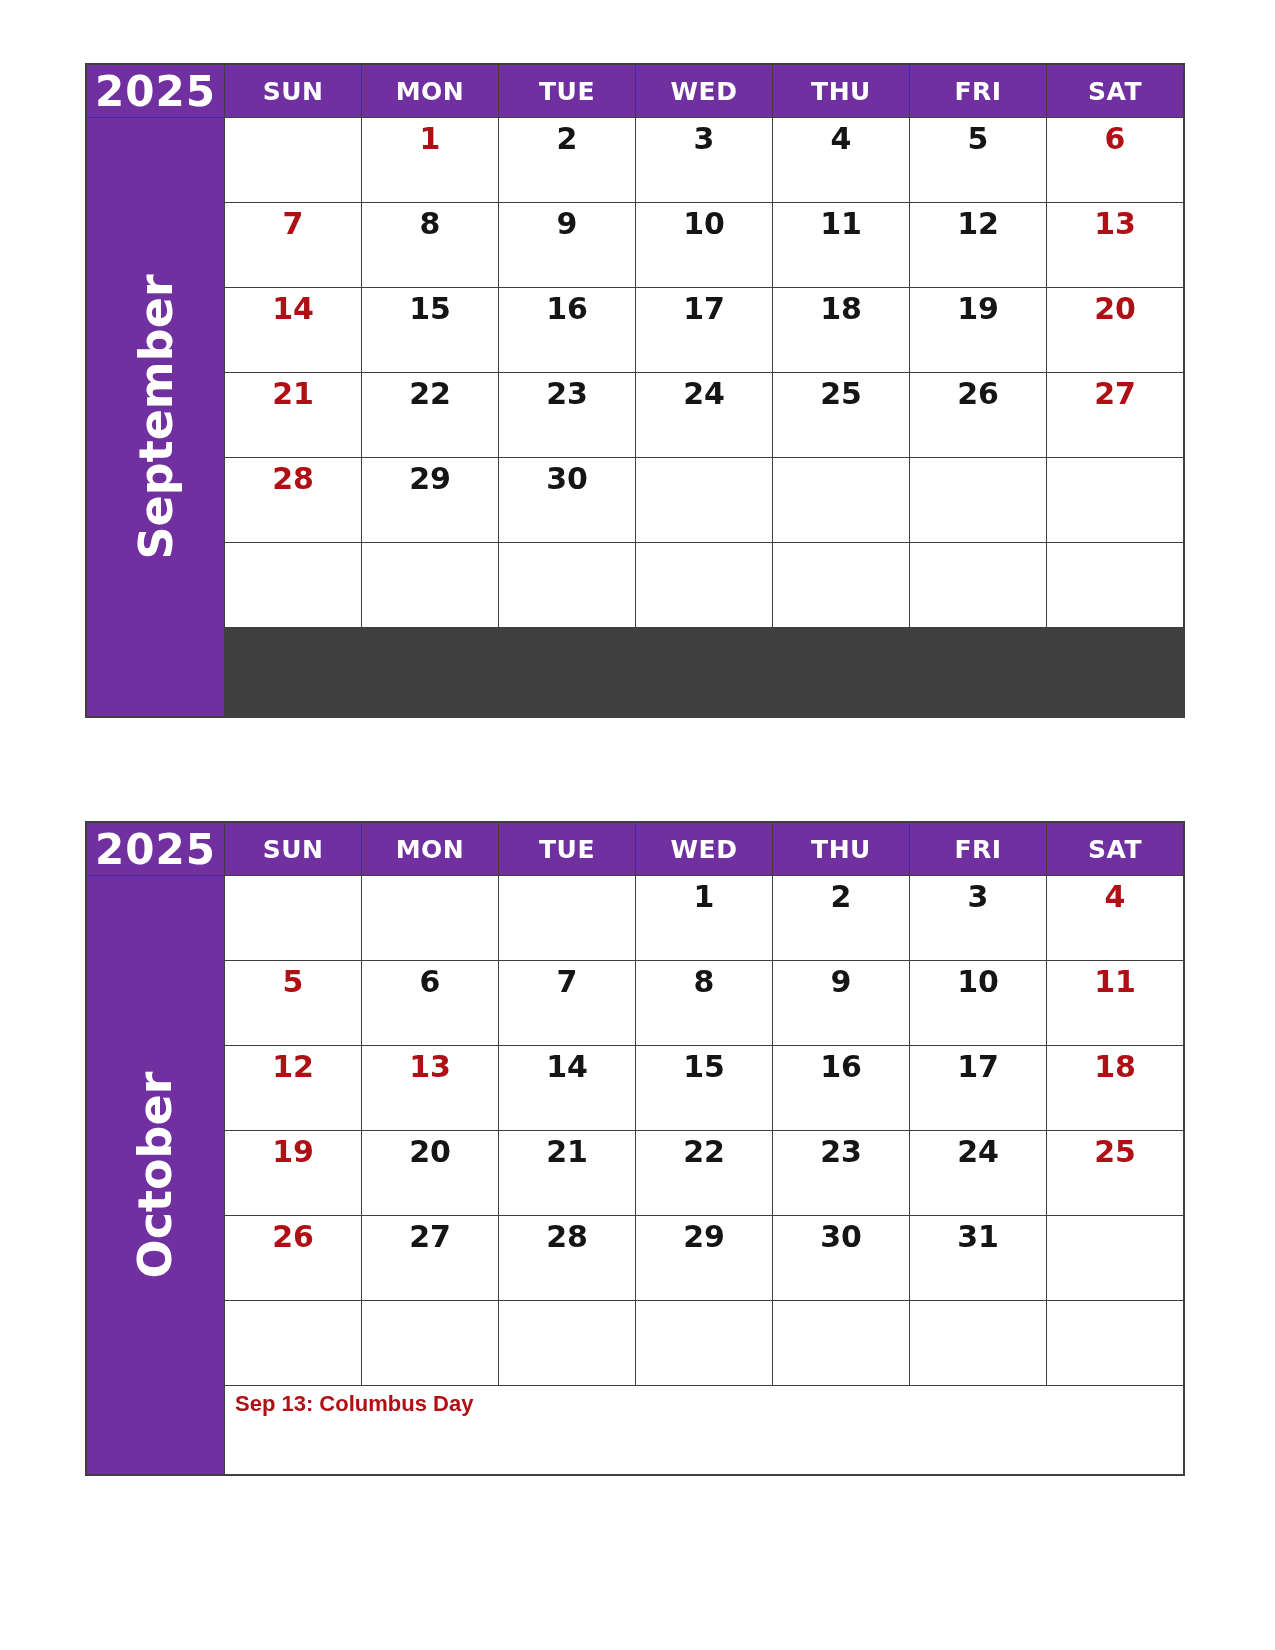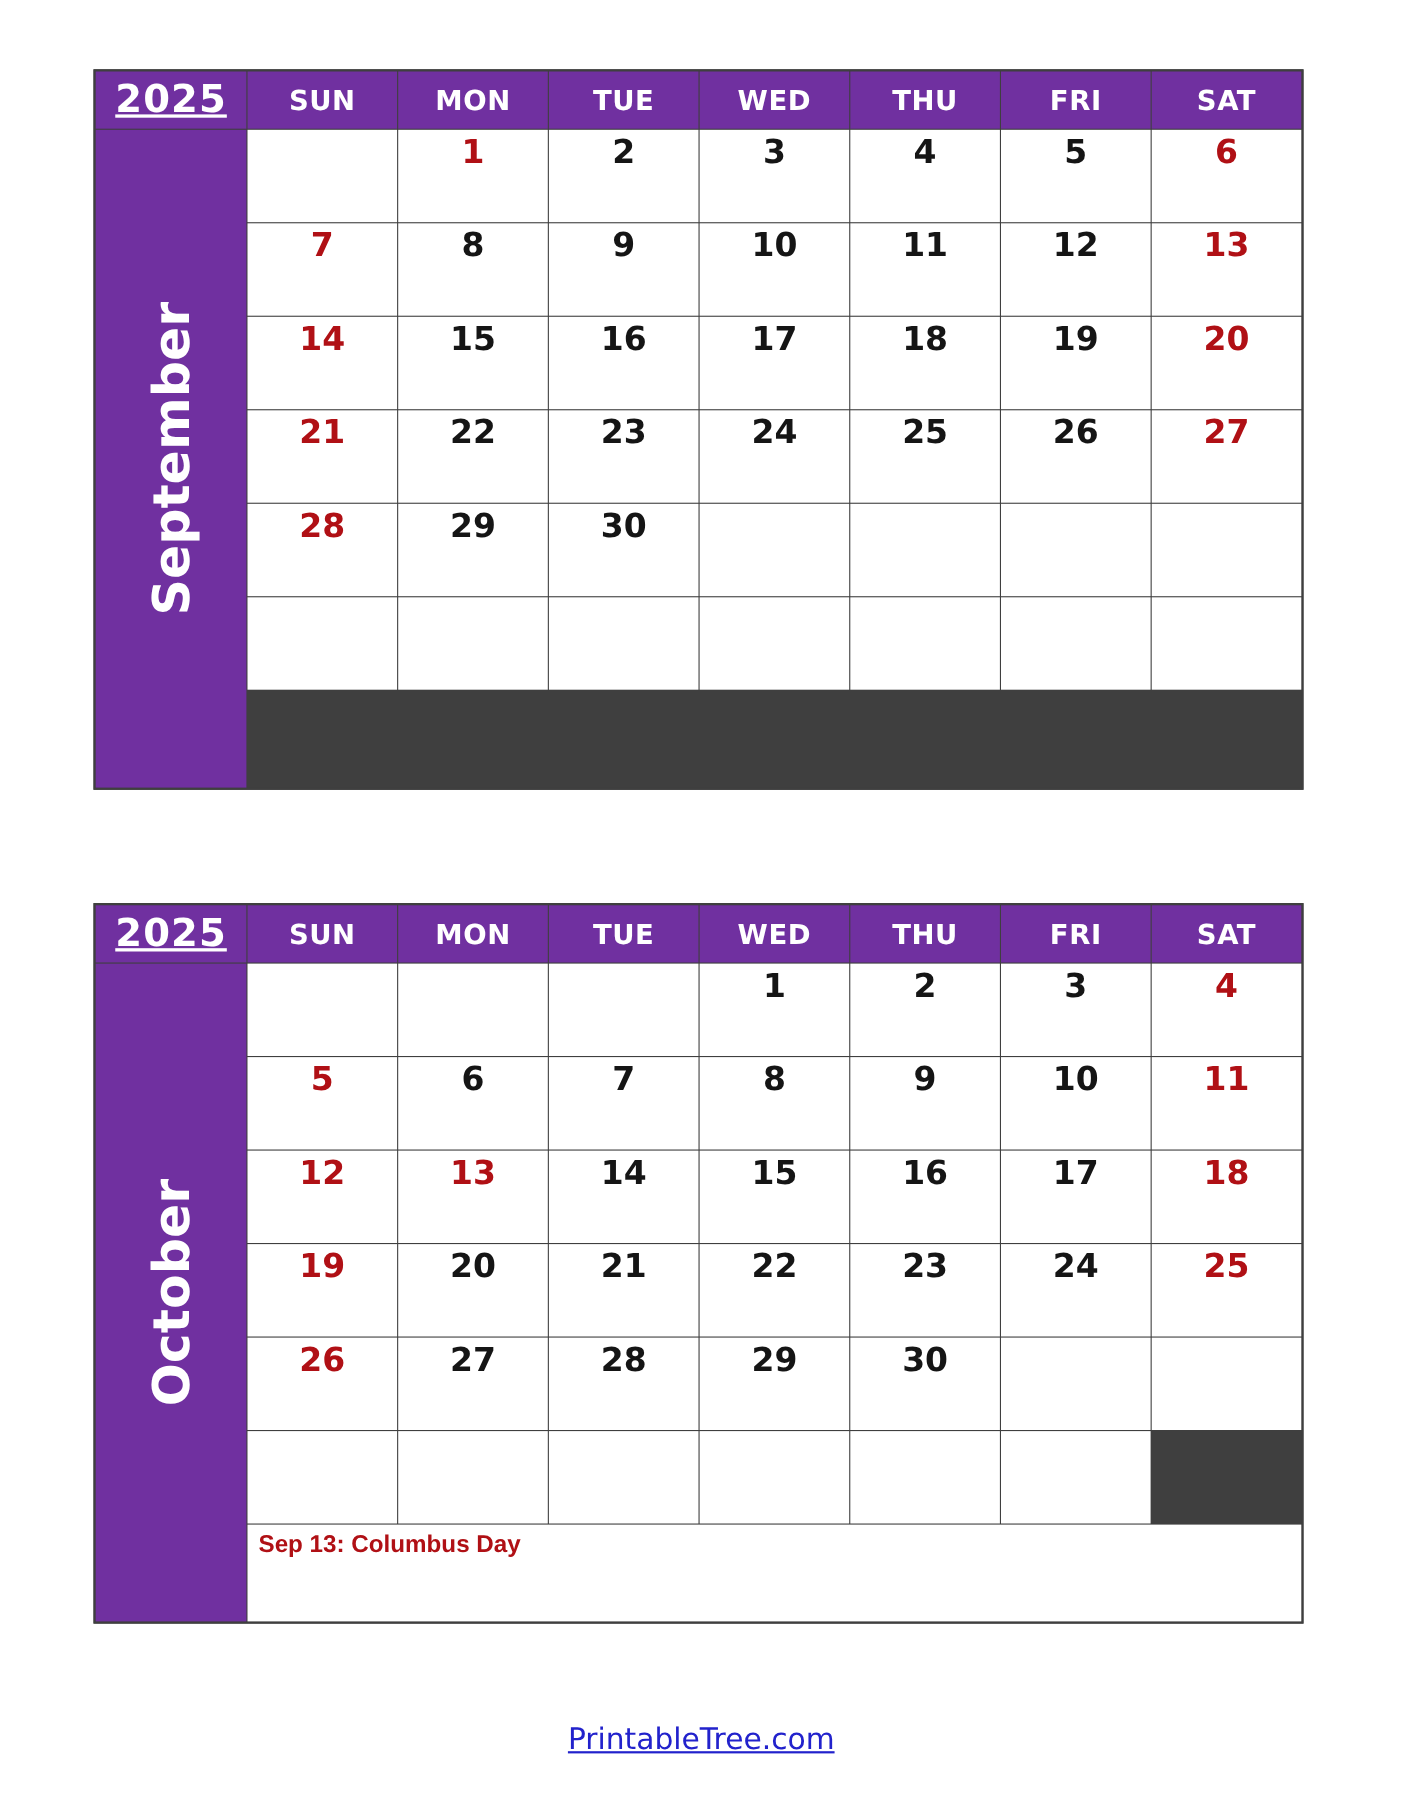--- a/index.html
+++ b/index.html
@@ -28,21 +28,21 @@
     width: 1100px;
   }
 
   .cell { background: #ffffff; }
 
   .purple-cell { background: #7030a0; color: #ffffff; }
 
   .year-cell {
     grid-column: 1; grid-row: 1;
     display: flex; align-items: center; justify-content: center;
-    font-size: 35px; font-weight: bold; letter-spacing: 1px; text-decoration: underline;
+    font-size: 42px; font-weight: bold; letter-spacing: 1px;
   }
 
   .weekday-cell {
     display: flex; align-items: center; justify-content: center;
     font-size: 25px; font-weight: bold; letter-spacing: 0.5px;
   }
 
   .sidebar-cell {
     grid-column: 1; grid-row: 2 / 9;
     display: flex; align-items: center; justify-content: center;
@@ -198,28 +198,26 @@
         <div class="cell day-cell">21</div>
         <div class="cell day-cell">22</div>
         <div class="cell day-cell">23</div>
         <div class="cell day-cell">24</div>
         <div class="cell day-cell red">25</div>
         <div class="cell day-cell red">26</div>
         <div class="cell day-cell">27</div>
         <div class="cell day-cell">28</div>
         <div class="cell day-cell">29</div>
         <div class="cell day-cell">30</div>
+        <div class="cell day-cell">31</div>
         <div class="cell day-cell"></div>
         <div class="cell day-cell"></div>
         <div class="cell day-cell"></div>
         <div class="cell day-cell"></div>
         <div class="cell day-cell"></div>
         <div class="cell day-cell"></div>
         <div class="cell day-cell"></div>
         <div class="cell day-cell"></div>
       </div>
   </section>
 
-  <div class="footer">
-    <a class="footer-link" href="#">PrintableTree.com</a>
-  </div>
 
 </div>
 
 </body></html>

